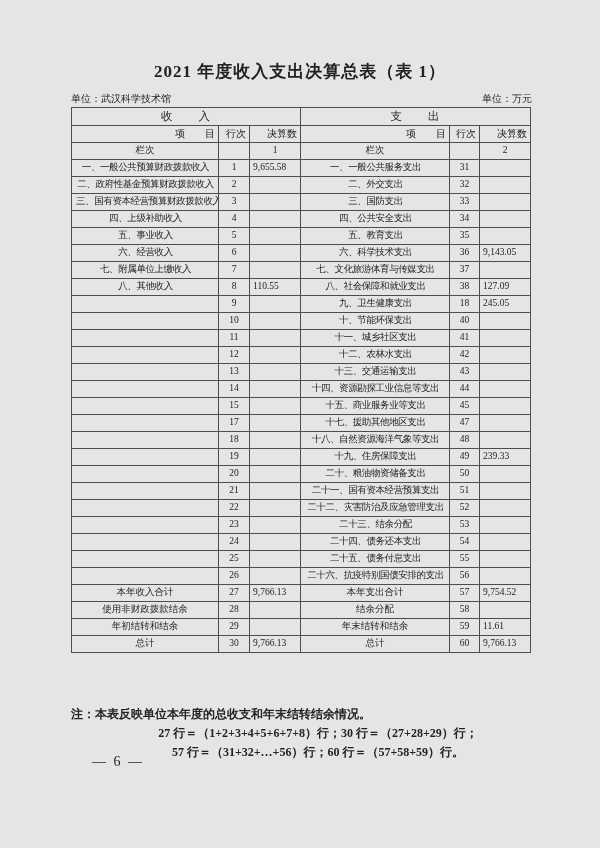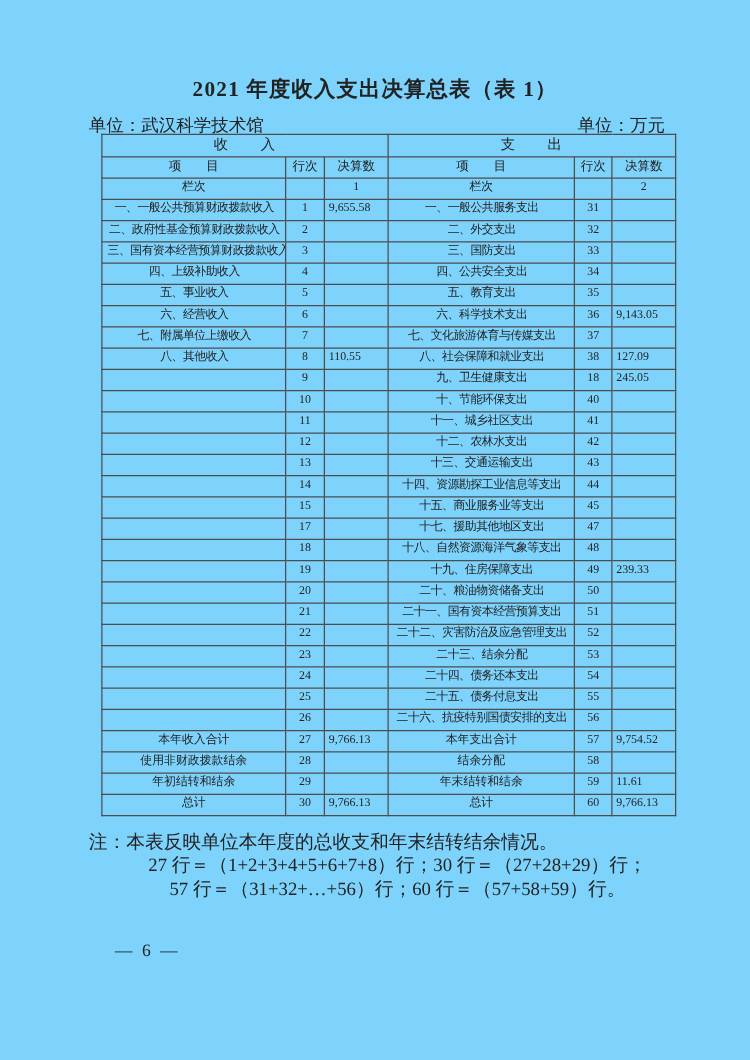--- a/index.html
+++ b/index.html
@@ -2,59 +2,58 @@
 <html><head>
 <meta charset="utf-8">
 <style>
   html,body{margin:0;padding:0;}
   body{
     width:600px;height:848px;background:#ffffff;
     font-family:"Liberation Serif","DejaVu Serif",serif;
     color:#222222;
     position:relative;
   }
-  .page{position:relative;width:600px;height:848px;overflow:hidden;background:#7dd3fc;}
+  .page{position:relative;width:600px;height:848px;overflow:hidden;background:#e5e5e5;}
   .title{
     position:absolute;top:60px;left:0;width:100%;
     text-align:center;font-size:17px;font-weight:bold;
     letter-spacing:1px;margin:0;
   }
   .unit-row{
     position:absolute;top:92px;left:71px;width:461px;
     display:flex;justify-content:space-between;
-    font-size:14px;
+    font-size:10px;
   }
   table.acct{
     position:absolute;top:107px;left:71px;
     border-collapse:collapse;table-layout:fixed;
     width:460px;
-    margin-left:10px;
   }
   table.acct col.c-item-l{width:147px;}
   table.acct col.c-line-l{width:31px;}
   table.acct col.c-amt-l{width:51px;}
   table.acct col.c-item-r{width:149px;}
   table.acct col.c-line-r{width:30px;}
   table.acct col.c-amt-r{width:51px;}
   table.acct th, table.acct td{
     border:1px solid #4d4d4d;
     font-size:9.5px;font-weight:normal;
     padding:0 3px;height:16px;line-height:1.05;
     overflow:hidden;white-space:nowrap;
     text-align:center;vertical-align:middle;
   }
   table.acct tr.sec-hdr th{font-size:11.5px;height:17px;letter-spacing:1px;}
-  table.acct tr.col-hdr th{font-size:10px;}
+  table.acct tr.col-hdr th{font-size:10px;text-align:right;}
   table.acct td.item{text-align:center;padding-left:4px;letter-spacing:-0.4px;}
   table.acct td.amt{text-align:left;padding-right:4px;}
   table.acct td.ctr{text-align:center;}
   table.acct td.b{font-weight:normal;letter-spacing:0;}
   .notes{
-    position:absolute;top:665px;left:71px;width:470px;
-    font-size:15px;line-height:19px;
+    position:absolute;top:705px;left:71px;width:470px;
+    font-size:12px;line-height:19px;font-weight:bold;
   }
   .notes .indent{padding-left:24px;text-align:center;}
   .pagenum{
     position:absolute;top:754px;left:92px;
     font-size:14px;letter-spacing:2px;
   }
 </style>
 </head>
 <body>
 

